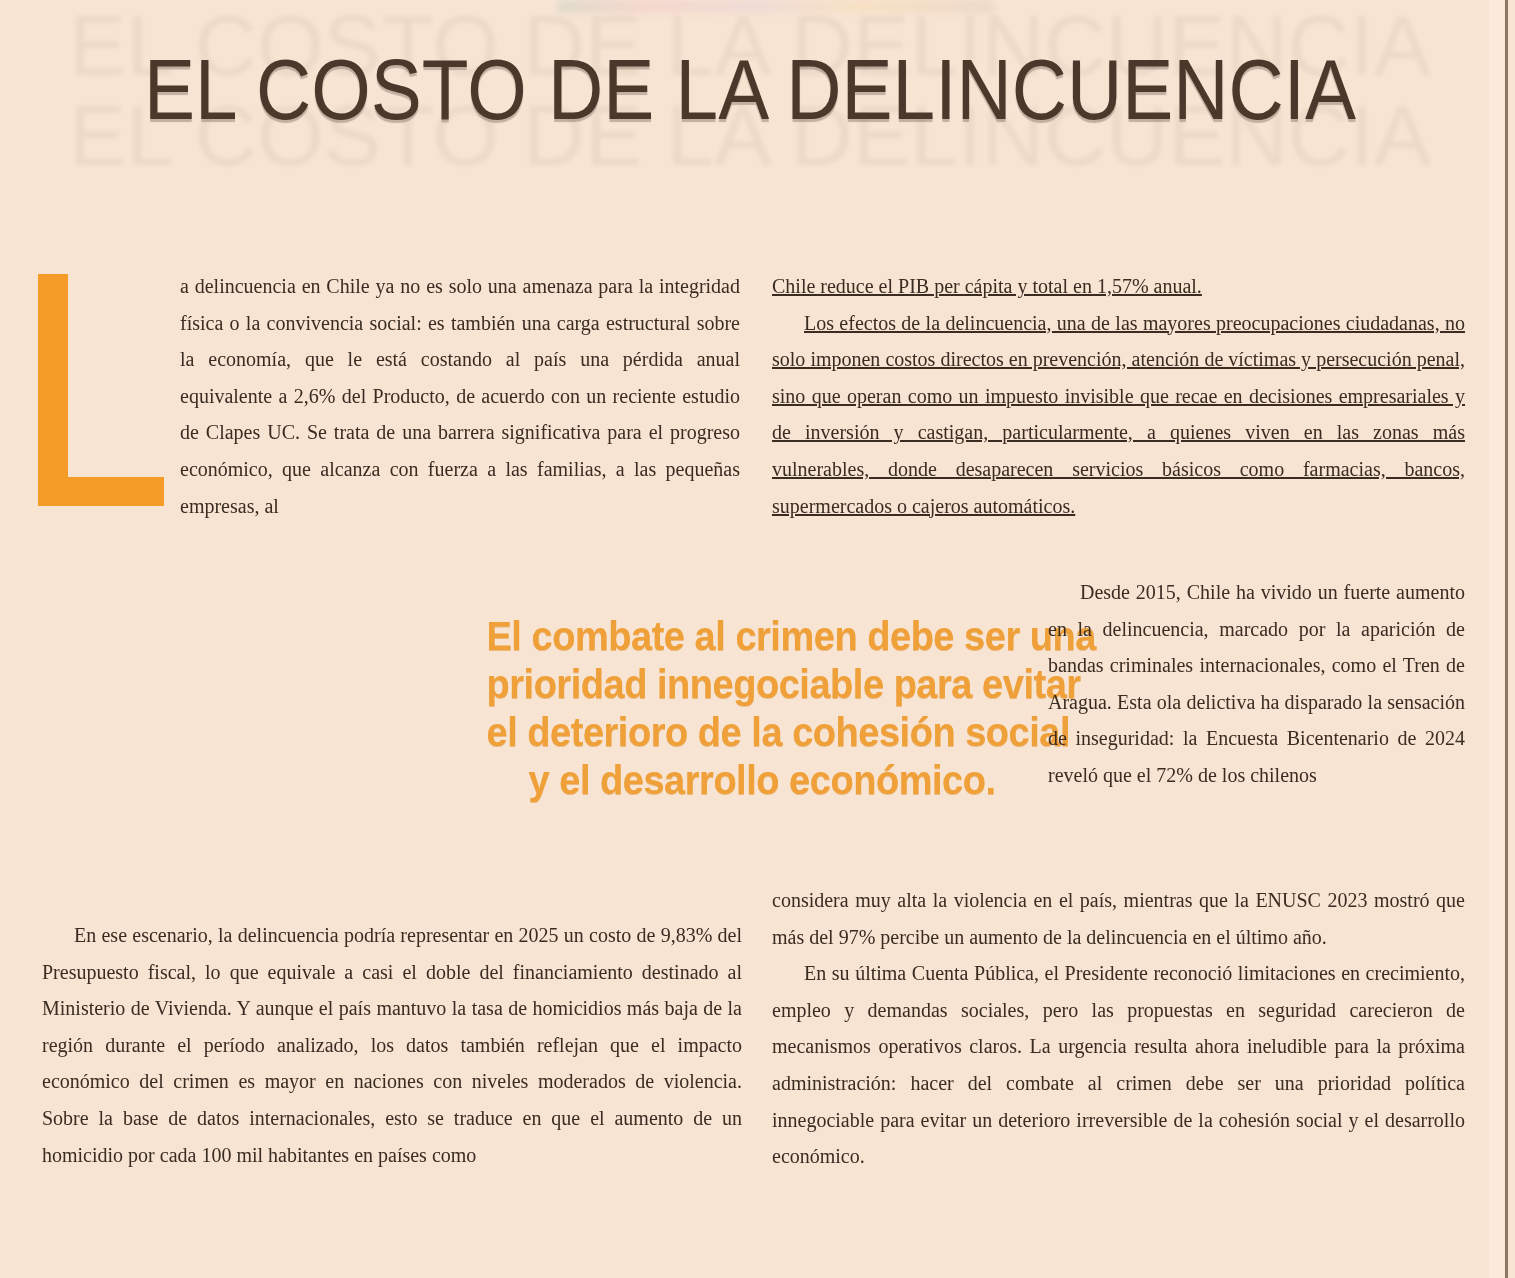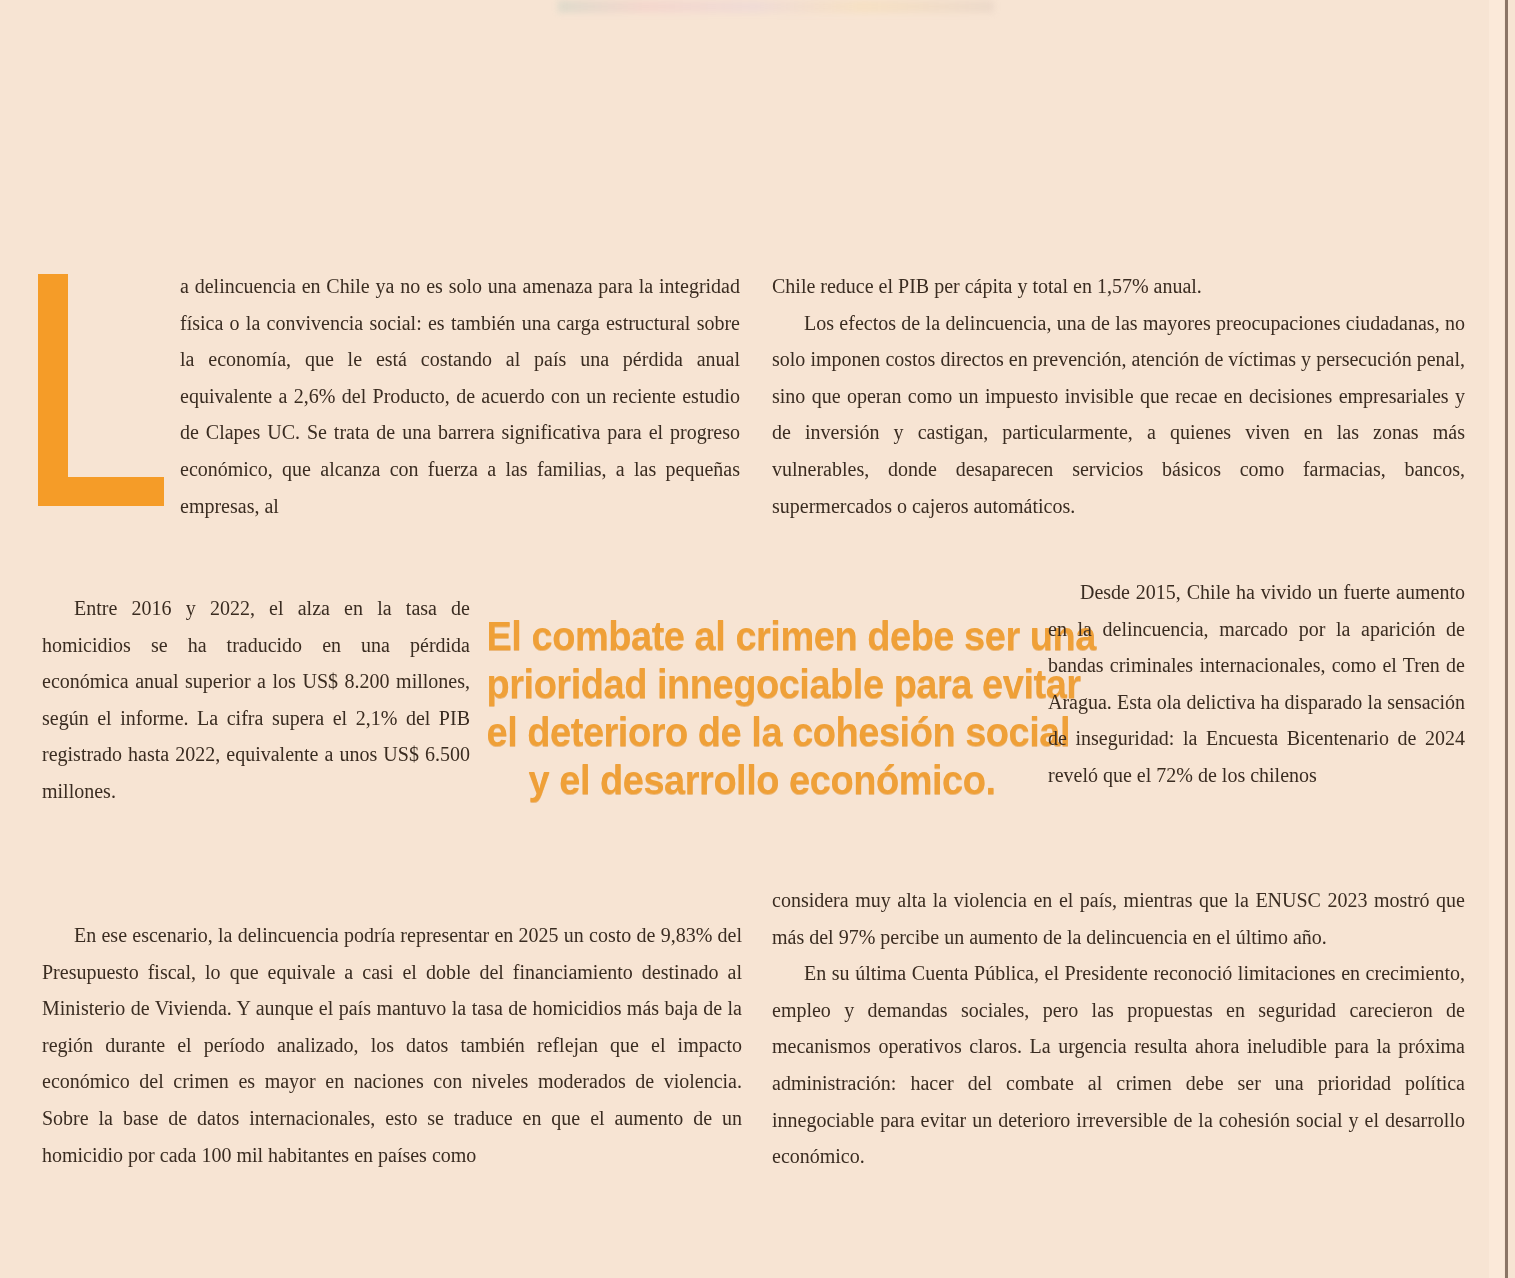--- a/index.html
+++ b/index.html
@@ -70,21 +70,21 @@
     text-align: justify;
     hyphens: auto;
     -webkit-hyphens: auto;
   }
   .tblock p { margin: 0; }
   .tblock p.indent { text-indent: 32px; }
 
   .col-left-a  { left: 42px;  top: 268px; width: 698px; }
   .col-left-b  { left: 42px;  top: 590px; width: 428px; }
   .col-left-c  { left: 42px;  top: 917px; width: 700px; }
-  .col-right-a { left: 772px; top: 268px; width: 693px; }
+  .col-right-a { left: 772px; top: 268px; width: 693px; text-decoration: underline; }
   .col-right-b { left: 1048px; top: 574px; width: 417px; }
   .col-right-c { left: 772px; top: 882px; width: 693px; }
 
   
   .dropcap {
     float: left;
     width: 138px; height: 252px;
     margin: 0;
   }
   .dropcap-shape {
@@ -116,31 +116,35 @@
   }
   .pull-quote .qline { white-space: nowrap; }
 </style>
 </head>
 <body>
 
 <div class="page">
 
   <div class="ghost-masthead"></div>
 
+  <div class="title-wrap">
+    <div class="title-ghost above" aria-hidden="true">EL COSTO DE LA DELINCUENCIA</div>
+    <h1 class="headline">EL COSTO DE LA DELINCUENCIA</h1>
+    <div class="title-ghost below" aria-hidden="true">EL COSTO DE LA DELINCUENCIA</div>
+  </div>
 
   <div class="tblock col-left-a">
     <div class="dropcap">
       <div class="dropcap-shape"></div>
       <span class="sr">L</span>
     </div>
     <p>a delincuencia en Chile ya no es solo una amenaza para la integridad física o la convivencia social: es también una carga estructural sobre la economía, que le está costando al país una pérdida anual equivalente a 2,6% del Producto, de acuerdo con un reciente estudio de Clapes UC. Se trata de una barrera significativa para el progreso económico, que alcanza con fuerza a las familias, a las pequeñas empresas, al</p>
   </div>
 
   <div class="tblock col-left-b">
-    <p class="indent">Entre 2016 y 2022, el alza en la tasa de homicidios se ha traducido en una pérdida económica anual superior a los US$ 8.200 millones, según el informe. La cifra supera el 2,1% del PIB registrado hasta 2022, equivalente a unos US$ 6.500 millones.</p>
   </div>
 
   <div class="tblock col-left-c">
     <p class="indent">En ese escenario, la delincuencia podría representar en 2025 un costo de 9,83% del Presupuesto fiscal, lo que equivale a casi el doble del financiamiento destinado al Ministerio de Vivienda. Y aunque el país mantuvo la tasa de homicidios más baja de la región durante el período analizado, los datos también reflejan que el impacto económico del crimen es mayor en naciones con niveles moderados de violencia. Sobre la base de datos internacionales, esto se traduce en que el aumento de un homicidio por cada 100 mil habitantes en países como</p>
   </div>
 
   <div class="pull-quote">
     <div class="qline">El combate al crimen debe ser una</div>
     <div class="qline">prioridad innegociable para evitar</div>
     <div class="qline">el deterioro de la cohesión social</div>

